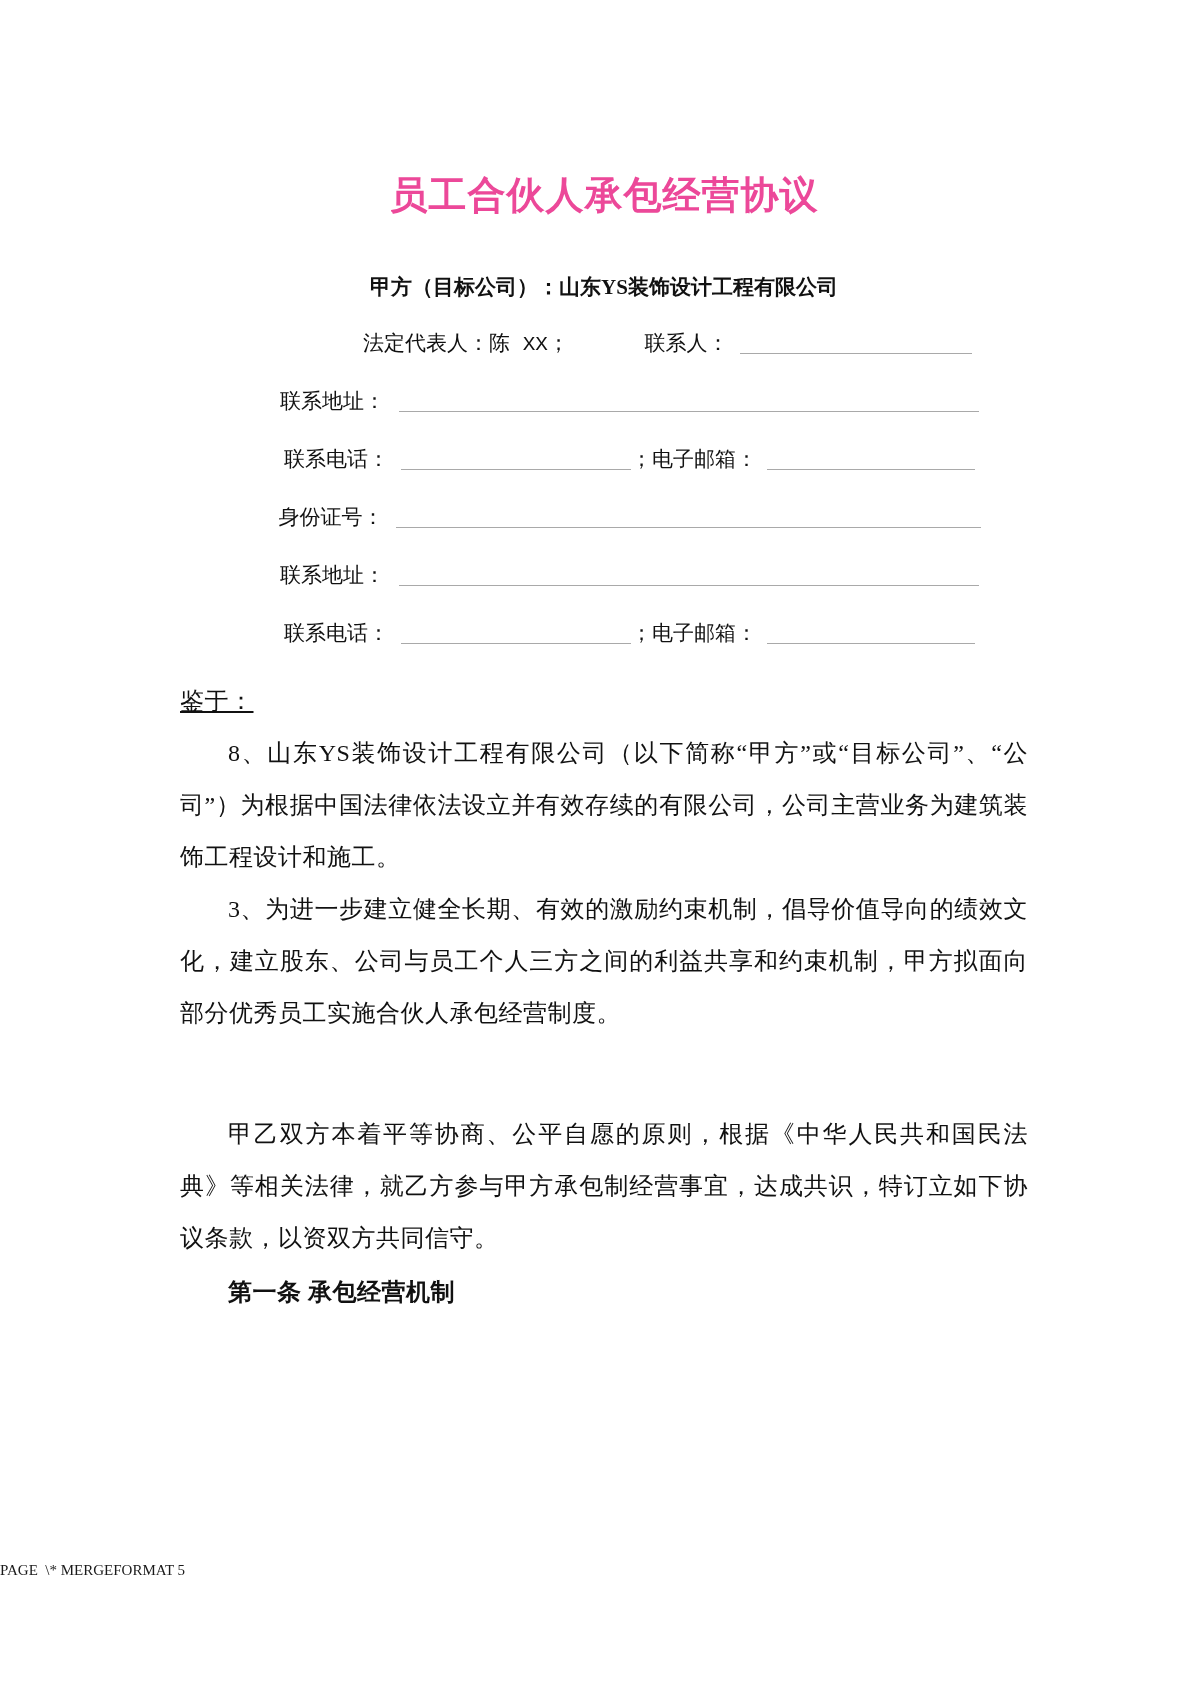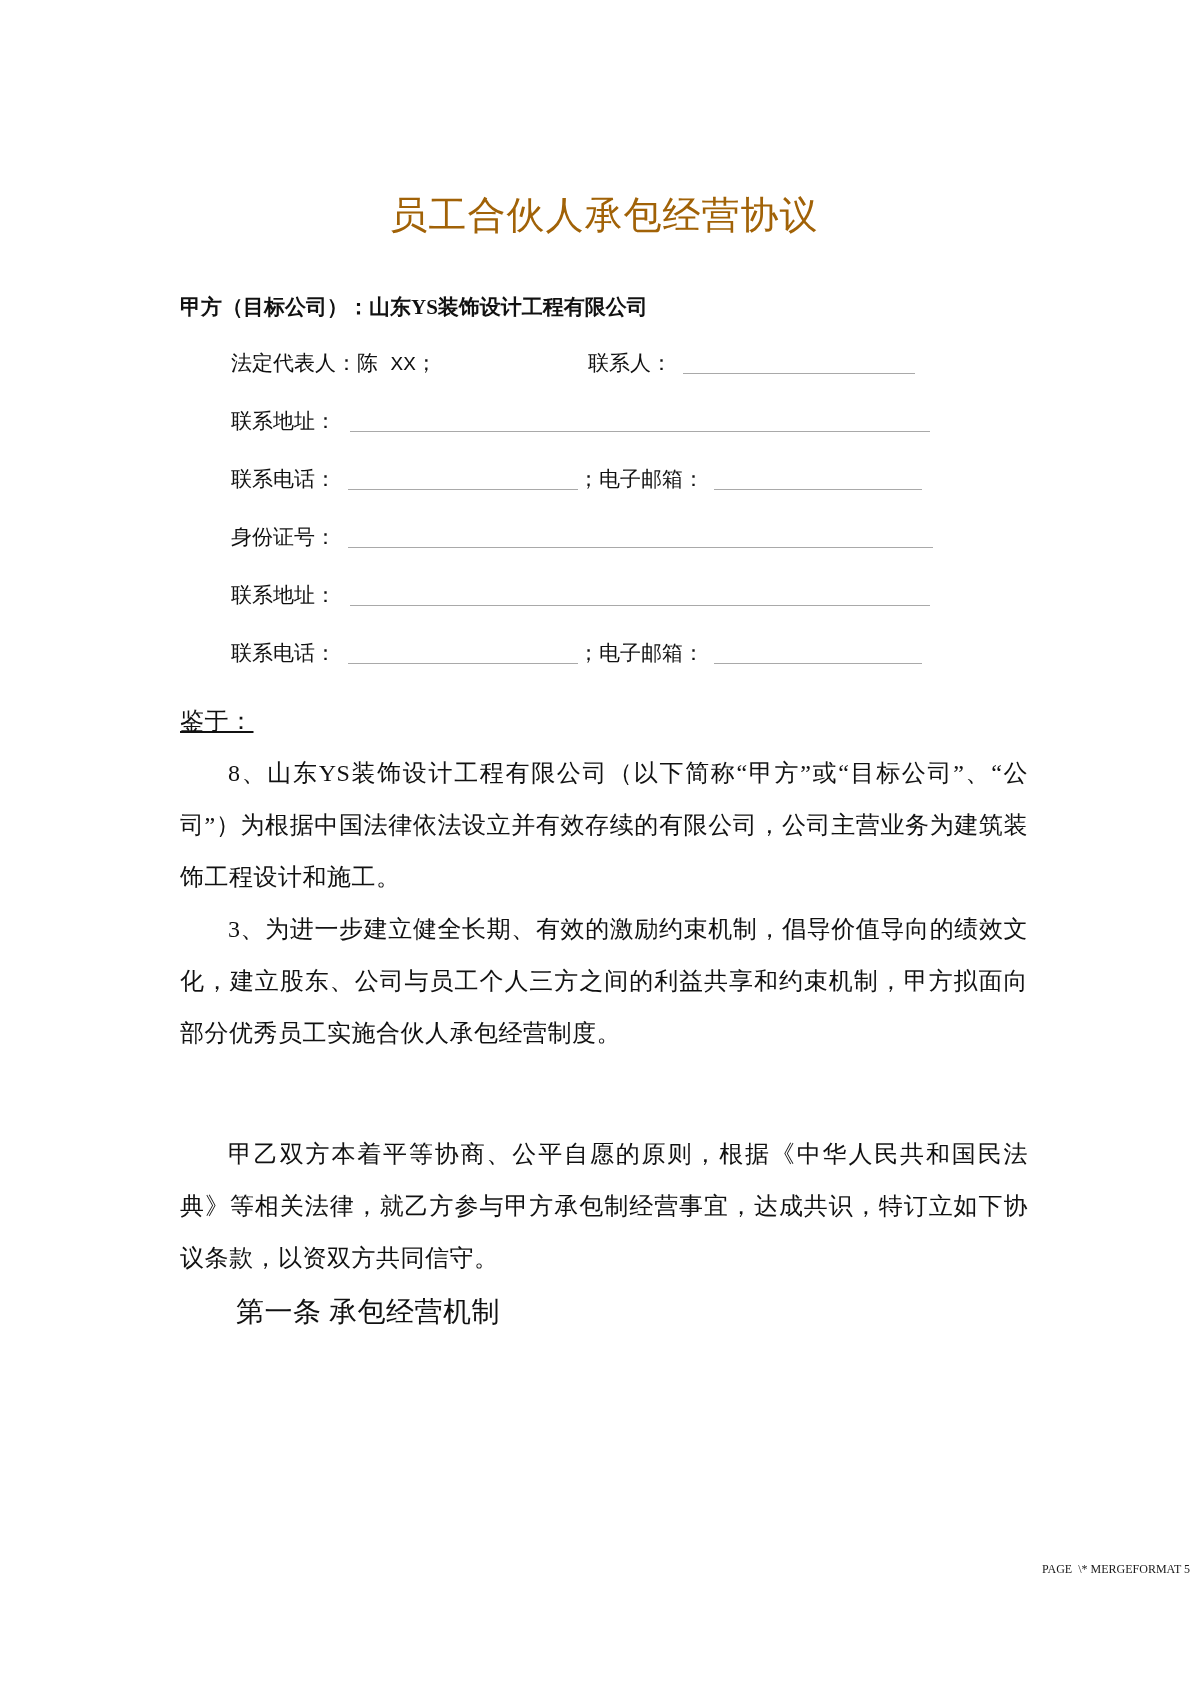--- a/index.html
+++ b/index.html
@@ -7,27 +7,27 @@
     position:relative;
     width:1190px;height:1683px;
     margin:0 auto;
     background:#ffffff;
     color:#111111;
     font-family:"Liberation Serif","DejaVu Serif",serif;
     overflow:hidden;
   }
   .content{padding:171px 162px 0 180px;}
   .doc-title{
-    font-size:38px;font-weight:400;line-height:48px;
-    text-align:center;letter-spacing:1px;color:#a16207;margin-top:20px;
+    font-size:38px;font-weight:700;line-height:48px;
+    text-align:center;letter-spacing:1px;color:#ec4899;
   }
   .party-heading{
     font-size:24px;font-weight:700;
   }
-  .docline{height:58px;line-height:58px;font-size:21px;white-space:nowrap;}
+  .docline{height:58px;line-height:58px;font-size:21px;white-space:nowrap;text-align:center;}
   .docline.first{margin-top:39px;}
   .indent{padding-left:51px;font-family:Liberation Mono, monospace;}
   .lbl{display:inline;}
   .lbl-fixed{display:inline-block;width:357px;}
   .blank{
     display:inline-block;height:1em;
     border-bottom:1px solid #a9a9a9;
     transform:translateY(4px);
   }
   .blank-contact{width:232px;margin-left:11px;}
@@ -38,26 +38,26 @@
   .blank-bname{width:573px;margin-left:27px;border-bottom:2px solid #151515;}
   .para{
     font-size:24px;line-height:52px;
     text-align:justify;text-indent:2em;
     letter-spacing:0.5px;
   }
   .para.no-indent{text-indent:0;text-decoration:underline;}
   .jianyu{margin-top:11px;}
   .preamble{margin-top:69px;}
   .section-heading{
-    font-size:28px;font-weight:400;line-height:52px;
+    font-size:24px;font-weight:700;line-height:52px;
     margin-top:2px;text-indent:2em;letter-spacing:0.5px;
   }
   .page-footer{
     position:absolute;top:1562px;left:0;width:100%;
-    text-align:right;font-size:12px;color:#1a1a1a;
+    text-align:left;font-size:15px;color:#1a1a1a;
     white-space:pre;
   }
 </style>
 </head>
 <body>
 
 <div class="page">
   <div class="content">
 
     <div class="doc-title">员工合伙人承包经营协议</div>

